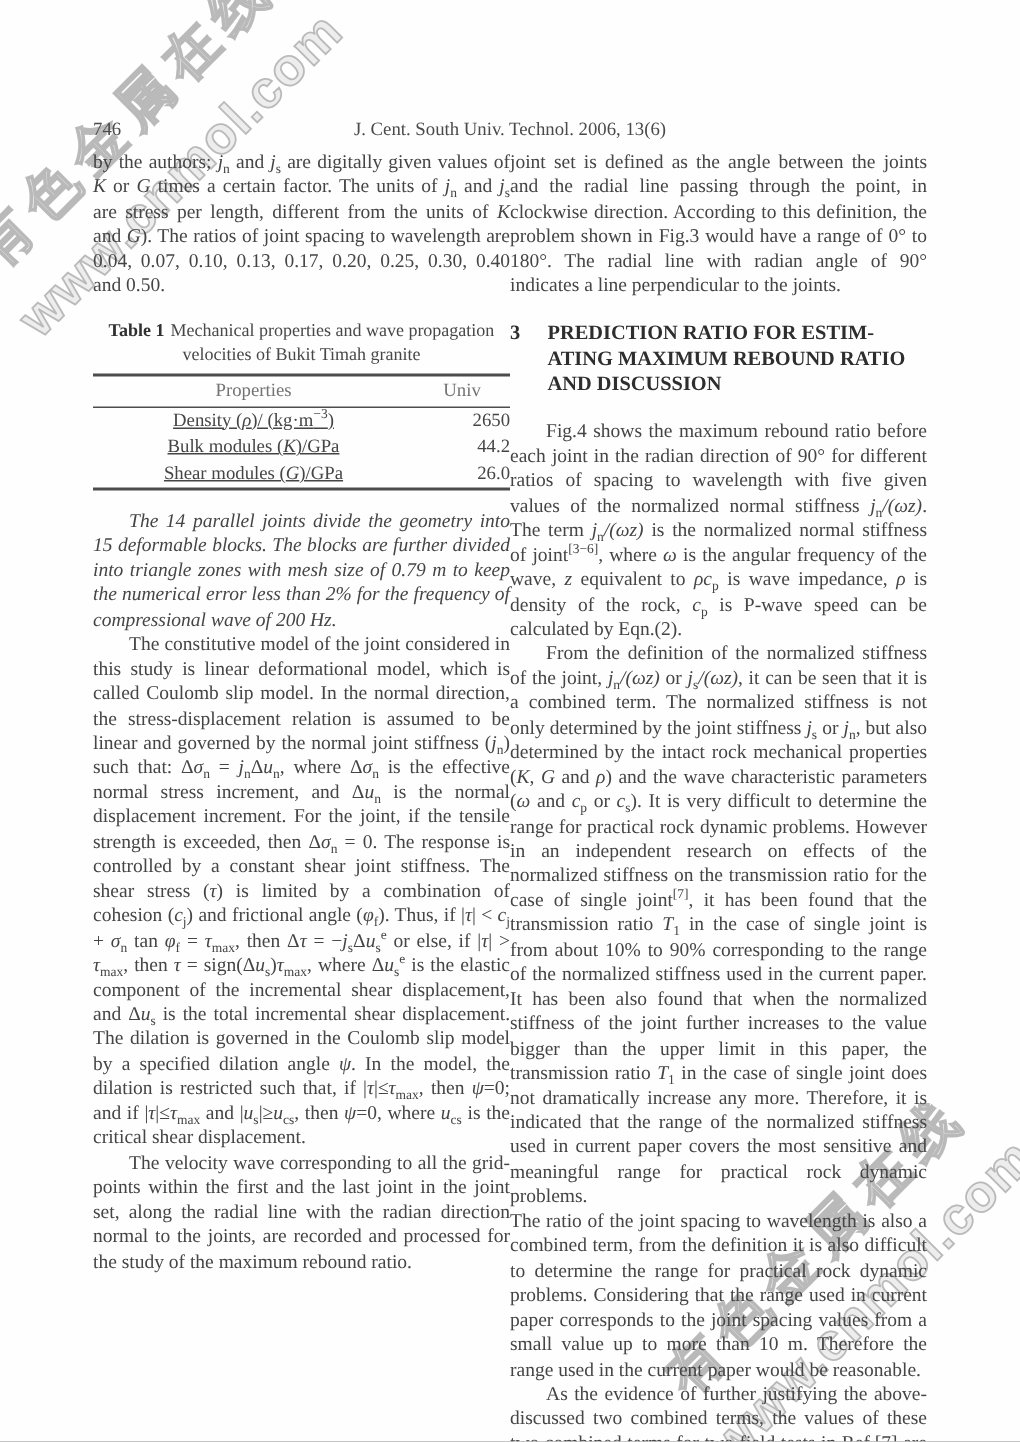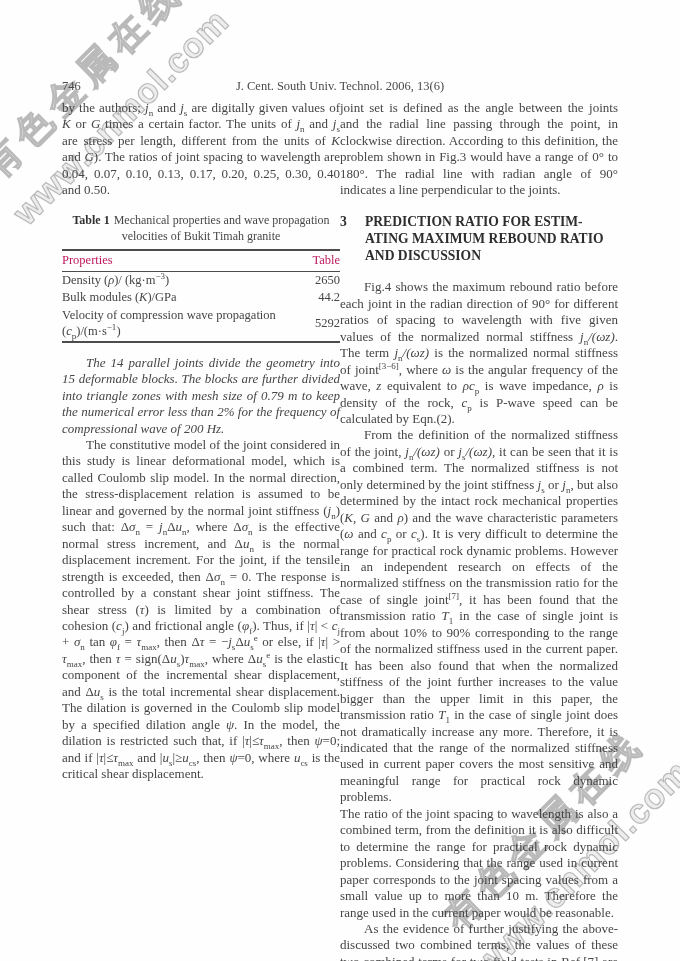--- a/index.html
+++ b/index.html
@@ -38,25 +38,25 @@
   .col p.gap-top{margin-top:12px;font-style:italic;}
   
   .tbl-caption{font-size:12px;line-height:16px;text-align:center;text-indent:0;margin-top:13px;color:#474747;}
   .tbl-caption b{color:#303030;margin-right:4px;}
   table.props{
     width:100%;border-collapse:collapse;margin-top:5px;
     font-size:12.5px;line-height:15.8px;
     border-top:2px solid #4c4c4c;border-bottom:2px solid #4c4c4c;
   }
   table.props th{
-    font-weight:normal;padding:2px 0;
-    border-bottom:1.5px solid #4c4c4c;color:#be185d;
+    font-weight:normal;text-align:center;padding:2px 0;
+    border-bottom:1.5px solid #4c4c4c;color:#737373;
   }
   table.props td{padding:1px 0;vertical-align:middle;}
-  td.prop{text-align:left;}
+  td.prop{text-align:center;text-decoration:underline;}
   td.val,th.val-h{width:64px;text-align:right;}
   .sec-heading{
     display:flex;font-weight:bold;color:#2e2e2e;
     font-size:13.6px;line-height:17.2px;margin:14px 0 15px 0;text-align:left;
   }
   .sec-heading .sec-num{flex:none;width:25px;}
   .sec-heading .sec-title{flex:1;}
   i{font-style:italic;}
   sub,sup{font-size:9px;line-height:0;}
 </style>
@@ -85,41 +85,42 @@
       <p class="noindent">by the authors; <i>j</i><sub>n</sub> and <i>j</i><sub>s</sub> are digitally given values of <i>K</i> or <i>G</i> times a certain factor. The units of <i>j</i><sub>n</sub> and <i>j</i><sub>s</sub> are stress per length, different from the units of <i>K</i> and <i>G</i>). The ratios of joint spacing to wavelength are 0.04, 0.07, 0.10, 0.13, 0.17, 0.20, 0.25, 0.30, 0.40 and 0.50.</p>
 
       <div class="tbl-caption">
         <b>Table 1</b><span>Mechanical properties and wave propagation velocities of Bukit Timah granite</span>
       </div>
 
       <table class="props">
         <thead>
           <tr>
             <th>Properties</th>
-            <th class="val-h">Table</th>
+            <th class="val-h">Univ</th>
           </tr>
         </thead>
         <tbody>
           <tr>
             <td class="prop">Density (<i>ρ</i>)/ (kg·m<sup>−3</sup>)</td>
             <td class="val">2650</td>
           </tr>
           <tr>
             <td class="prop">Bulk modules (<i>K</i>)/GPa</td>
             <td class="val">44.2</td>
           </tr>
           <tr>
-            <td class="prop">Velocity of compression wave propagation (<i>c</i><sub>p</sub>)/(m·s<sup>−1</sup>)</td>
-            <td class="val">5292</td>
+            <td class="prop">Shear modules (<i>G</i>)/GPa</td>
+            <td class="val">26.0</td>
           </tr>
         </tbody>
       </table>
 
       <p class="gap-top">The 14 parallel joints divide the geometry into 15 deformable blocks. The blocks are further divided into triangle zones with mesh size of 0.79 m to keep the numerical error less than 2% for the frequency of compressional wave of 200 Hz.</p>
       <p>The constitutive model of the joint considered in this study is linear deformational model, which is called Coulomb slip model. In the normal direction, the stress-displacement relation is assumed to be linear and governed by the normal joint stiffness (<i>j</i><sub>n</sub>) such that: Δ<i>σ</i><sub>n</sub> = <i>j</i><sub>n</sub>Δ<i>u</i><sub>n</sub>, where Δ<i>σ</i><sub>n</sub> is the effective normal stress increment, and Δ<i>u</i><sub>n</sub> is the normal displacement increment. For the joint, if the tensile strength is exceeded, then Δ<i>σ</i><sub>n</sub> = 0. The response is controlled by a constant shear joint stiffness. The shear stress (<i>τ</i>)  is limited by a combination of cohesion (<i>c</i><sub>j</sub>) and frictional angle (<i>φ</i><sub>f</sub>). Thus, if |<i>τ</i>| &lt; <i>c</i><sub>j</sub> + <i>σ</i><sub>n</sub> tan <i>φ</i><sub>f</sub> = <i>τ</i><sub>max</sub>, then Δ<i>τ</i> = −<i>j</i><sub>s</sub>Δ<i>u</i><sub>s</sub><sup>e</sup> or else, if |<i>τ</i>| &gt; <i>τ</i><sub>max</sub>, then <i>τ</i> = sign(Δ<i>u</i><sub>s</sub>)<i>τ</i><sub>max</sub>, where Δ<i>u</i><sub>s</sub><sup>e</sup> is the elastic component of the incremental shear displacement, and Δ<i>u</i><sub>s</sub> is the total incremental shear displacement. The dilation is governed in the Coulomb slip model by a specified dilation angle <i>ψ</i>. In the model, the dilation is restricted such that, if |<i>τ</i>|≤<i>τ</i><sub>max</sub>, then <i>ψ</i>=0; and if |<i>τ</i>|≤<i>τ</i><sub>max</sub> and |<i>u</i><sub>s</sub>|≥<i>u</i><sub>cs</sub>, then <i>ψ</i>=0, where  <i>u</i><sub>cs</sub> is the critical shear displacement.</p>
+      <p>The velocity wave corresponding to all the grid-points within the first and the last joint in the joint set, along the radial line with the radian direction normal to the joints, are recorded and processed for the study of the maximum rebound ratio.</p>
 
     </div>
 
     <div class="col">
       <p class="noindent">joint set is defined as the angle between the joints and the radial line passing through the point, in clockwise direction. According to this definition, the problem shown in Fig.3 would have a range of 0° to 180°. The radial line with radian angle of 90° indicates a line perpendicular to the joints.</p>
 
       <div class="sec-heading">
         <span class="sec-num">3</span>
         <span class="sec-title">PREDICTION RATIO FOR ESTIM-ATING MAXIMUM REBOUND RATIO AND DISCUSSION</span>
       </div>

